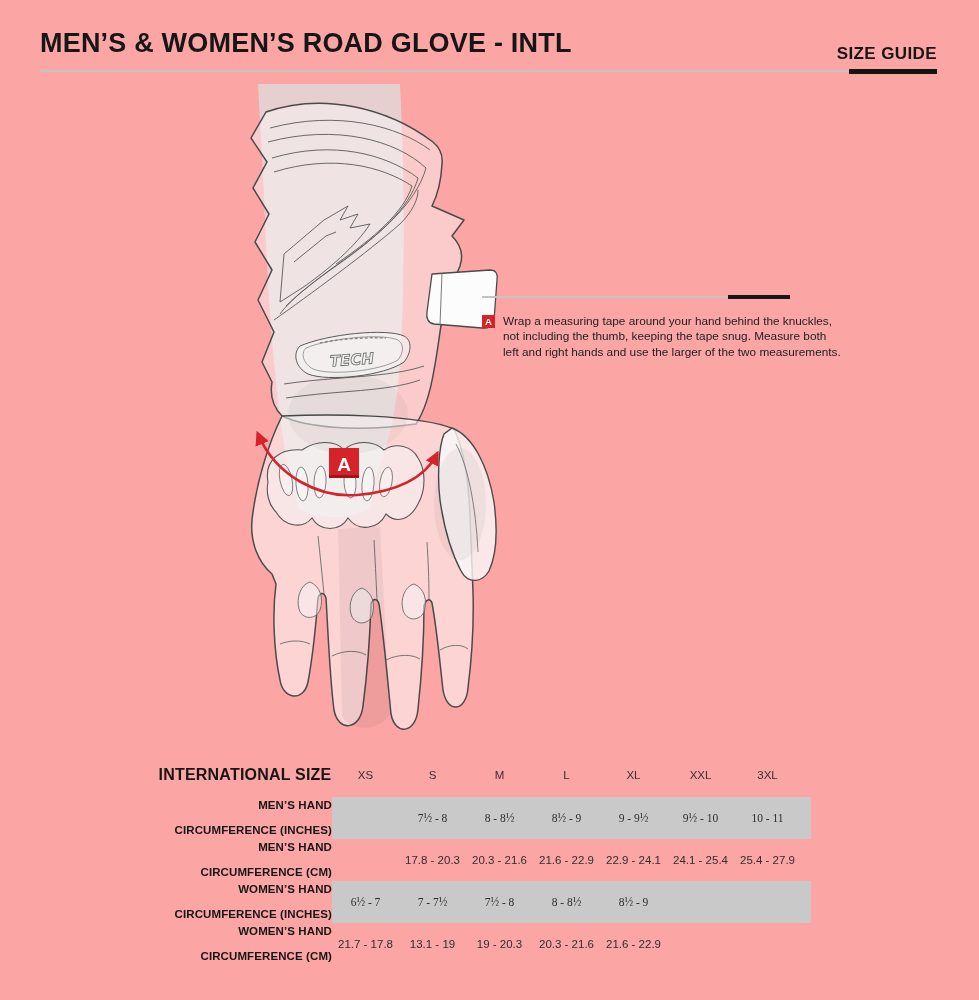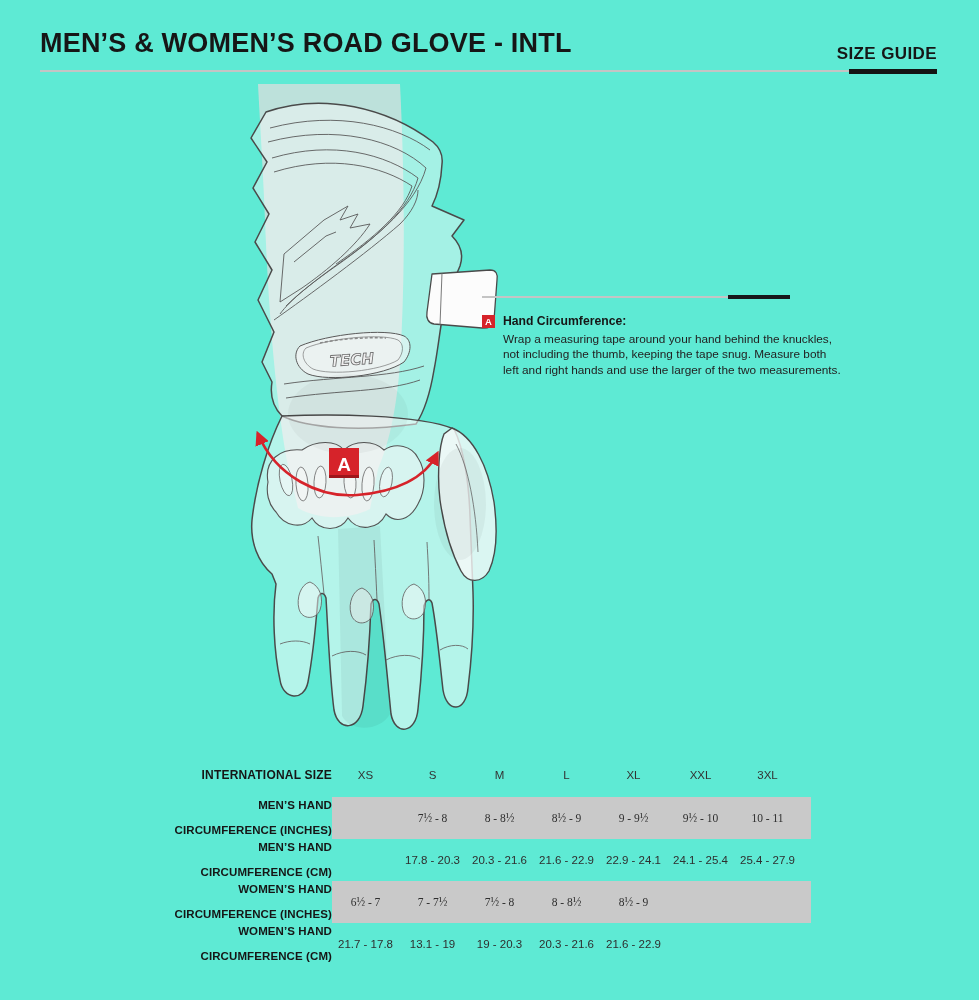--- a/index.html
+++ b/index.html
@@ -3,21 +3,21 @@
 <meta charset="utf-8">
 <style>
   :root{
     --accent:#d6232a;
     --band:#c9c9c9;
     --rule:#c4c4c4;
     --ink:#161616;
   }
   *{box-sizing:border-box;margin:0;padding:0;}
   body{background:#ffffff;font-family:"Liberation Sans",sans-serif;}
-  .page{position:relative;width:979px;height:1000px;background:#5eead4;overflow:hidden;}
+  .page{position:relative;width:979px;height:1000px;background:#fca5a5;overflow:hidden;}
 
   
   .page-title{
     position:absolute;left:40px;top:28px;
     font-size:27px;font-weight:bold;color:var(--ink);letter-spacing:.2px;white-space:nowrap;
   }
   .size-guide-label{
     position:absolute;right:42px;top:44px;
     font-size:17px;font-weight:bold;color:var(--ink);letter-spacing:.4px;white-space:nowrap;
   }
@@ -41,21 +41,21 @@
   .measure-title{font-size:12.2px;font-weight:bold;color:var(--ink);margin-bottom:4px;}
   .instr-line{font-size:11.8px;line-height:15.4px;color:#222;white-space:nowrap;}
 
   
   .glove-wrap{position:absolute;left:228px;top:84px;width:284px;height:662px;}
   .glove-wrap svg{display:block;width:284px;height:662px;}
 
   
   .size-table{position:absolute;left:158px;top:760px;width:660px;}
   .thead{display:flex;height:30px;align-items:center;margin-bottom:7px;}
-  .thead-label{width:174px;text-align:right;font-size:12px;font-weight:bold;color:var(--ink);letter-spacing:.2px;}
+  .thead-label{width:174px;text-align:center;font-size:16px;font-weight:bold;color:var(--ink);letter-spacing:.2px;}
   .thead-cols{display:flex;}
   .tcol{width:67px;text-align:center;font-size:11.5px;color:#333;}
   .trow{display:flex;min-height:42px;}
   .tlabel{
     width:174px;display:flex;flex-direction:column;justify-content:center;
     text-align:right;font-size:11.5px;font-weight:bold;color:var(--ink);line-height:13.5px;letter-spacing:.1px;gap:12px;
   }
   .tvals{display:flex;align-items:center;padding-right:10px;}
   .tvals.shaded{background:var(--band);font-family:Liberation Serif, serif;}
   .tcell{width:67px;text-align:center;font-size:11.5px;color:#2e2e2e;white-space:nowrap;}
@@ -155,21 +155,20 @@
     </svg>
   </div>
 
   <div class="htm">
     <div class="htm-rule">
       <div class="black-seg"></div>
     </div>
     <div class="measure-item">
       <div class="marker-badge">A</div>
       <div>
-        <div class="measure-title">Hand Circumference:</div>
         <div>
             <div class="instr-line">Wrap a measuring tape around your hand behind the knuckles,</div>
             <div class="instr-line">not including the thumb, keeping the tape snug. Measure both</div>
             <div class="instr-line">left and right hands and use the larger of the two measurements.</div>
           </div>
       </div>
     </div>
   </div>
 
   <div class="size-table">

